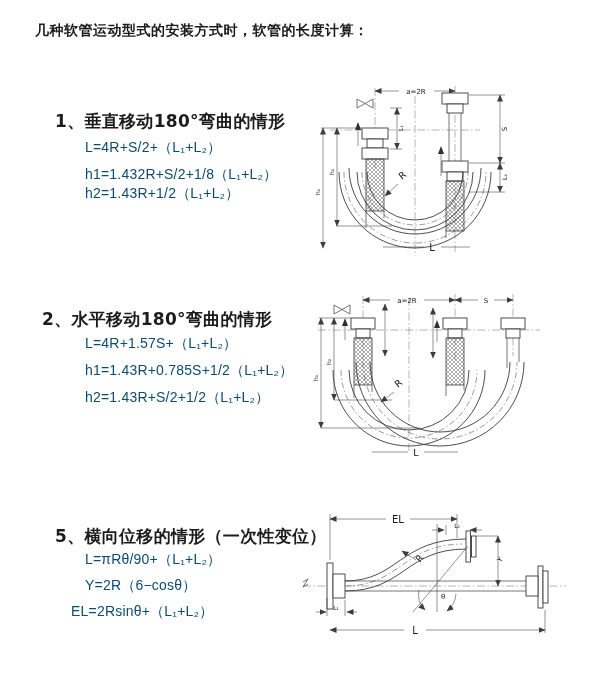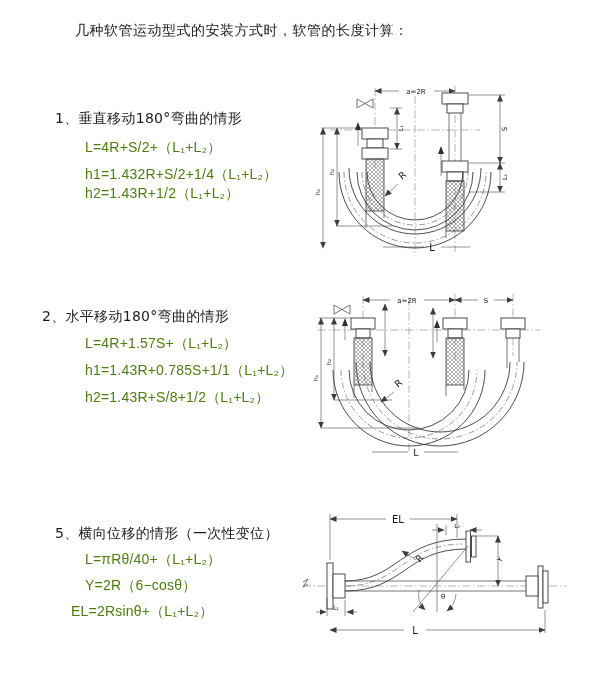--- a/index.html
+++ b/index.html
@@ -3,26 +3,26 @@
 <meta charset="utf-8">
 <style>
   html,body{margin:0;padding:0;}
   body{
     width:600px;height:675px;position:relative;background:#ffffff;
     font-family:"DejaVu Sans","Liberation Sans",sans-serif;
     color:#1c1c1c;overflow:hidden;
   }
   .abs{position:absolute;}
   .title{
-    left:35px;top:22px;font-size:14px;font-weight:400;letter-spacing:.5px;margin-left:40px;
+    left:35px;top:22px;font-size:14px;font-weight:700;letter-spacing:.5px;
   }
-  .heading{font-size:14px;font-weight:400;letter-spacing:.3px;}
+  .heading{font-size:17px;font-weight:700;letter-spacing:.3px;}
   .formula{
     font-size:14px;letter-spacing:.2px;
-    font-family:"Liberation Sans","DejaVu Sans",sans-serif;color:#4d7c0f;
+    font-family:"Liberation Sans","DejaVu Sans",sans-serif;color:#0c4a6e;
   }
   svg{position:absolute;overflow:visible;}
   svg text{font-family:"DejaVu Sans",sans-serif;fill:#171717;}
   .ol{stroke:#3a3a3a;stroke-width:.9;fill:none;}           
   .ol2{stroke:#4a4a4a;stroke-width:.75;fill:none;}
   .dl{stroke:#3c3c3c;stroke-width:.55;fill:none;}          
   .cl{stroke:#6a6a6a;stroke-width:.5;fill:none;stroke-dasharray:8 2.5 1.5 2.5;} 
   .cd{stroke:#555;stroke-width:.6;fill:none;stroke-dasharray:6 2.5 1.5 2.5;}    
   .fit{fill:#ffffff;stroke:#3a3a3a;stroke-width:.9;}
   .arr{fill:#2e2e2e;}
@@ -31,30 +31,30 @@
   .t9{font-size:9.5px;}
   .t10{font-size:10px;}
 </style>
 </head>
 <body>
 
 <div class="abs title">几种软管运动型式的安装方式时，软管的长度计算：</div>
 
 <div class="abs heading" style="left:55px;top:110px">1、垂直移动180°弯曲的情形</div>
 <div class="abs formula" style="left:85px;top:139px">L=4R+S/2+（L₁+L₂）</div>
-<div class="abs formula" style="left:85px;top:166px">h1=1.432R+S/2+1/4（L₁+L₂）</div>
+<div class="abs formula" style="left:85px;top:166px">h1=1.432R+S/2+1/8（L₁+L₂）</div>
 <div class="abs formula" style="left:85px;top:185px">h2=1.43R+1/2（L₁+L₂）</div>
 
 <div class="abs heading" style="left:42px;top:308px">2、水平移动180°弯曲的情形</div>
 <div class="abs formula" style="left:85px;top:335px">L=4R+1.57S+（L₁+L₂）</div>
-<div class="abs formula" style="left:85px;top:362px">h1=1.43R+0.785S+1/1（L₁+L₂）</div>
-<div class="abs formula" style="left:85px;top:389px">h2=1.43R+S/8+1/2（L₁+L₂）</div>
+<div class="abs formula" style="left:85px;top:362px">h1=1.43R+0.785S+1/2（L₁+L₂）</div>
+<div class="abs formula" style="left:85px;top:389px">h2=1.43R+S/2+1/2（L₁+L₂）</div>
 
 <div class="abs heading" style="left:55px;top:525px">5、横向位移的情形（一次性变位）</div>
-<div class="abs formula" style="left:85px;top:551px">L=πRθ/40+（L₁+L₂）</div>
+<div class="abs formula" style="left:85px;top:551px">L=πRθ/90+（L₁+L₂）</div>
 <div class="abs formula" style="left:85px;top:577px">Y=2R（6−cosθ）</div>
 <div class="abs formula" style="left:71px;top:603px">EL=2Rsinθ+（L₁+L₂）</div>
 
 <svg style="left:315px;top:80px" width="220" height="178" viewBox="315 80 220 178">
   <defs>
     <marker id="mk1" markerWidth="8" markerHeight="8" refX="6.5" refY="3" orient="auto-start-reverse" markerUnits="userSpaceOnUse">
       <path d="M0,0 L7,3 L0,6 Z" fill="#3c3c3c"></path>
     </marker>
     <pattern id="ht1" width="4" height="4" patternUnits="userSpaceOnUse">
       <path d="M0,0 L4,4 M4,0 L0,4" stroke="#6b6b6b" stroke-width="0.55"></path>

